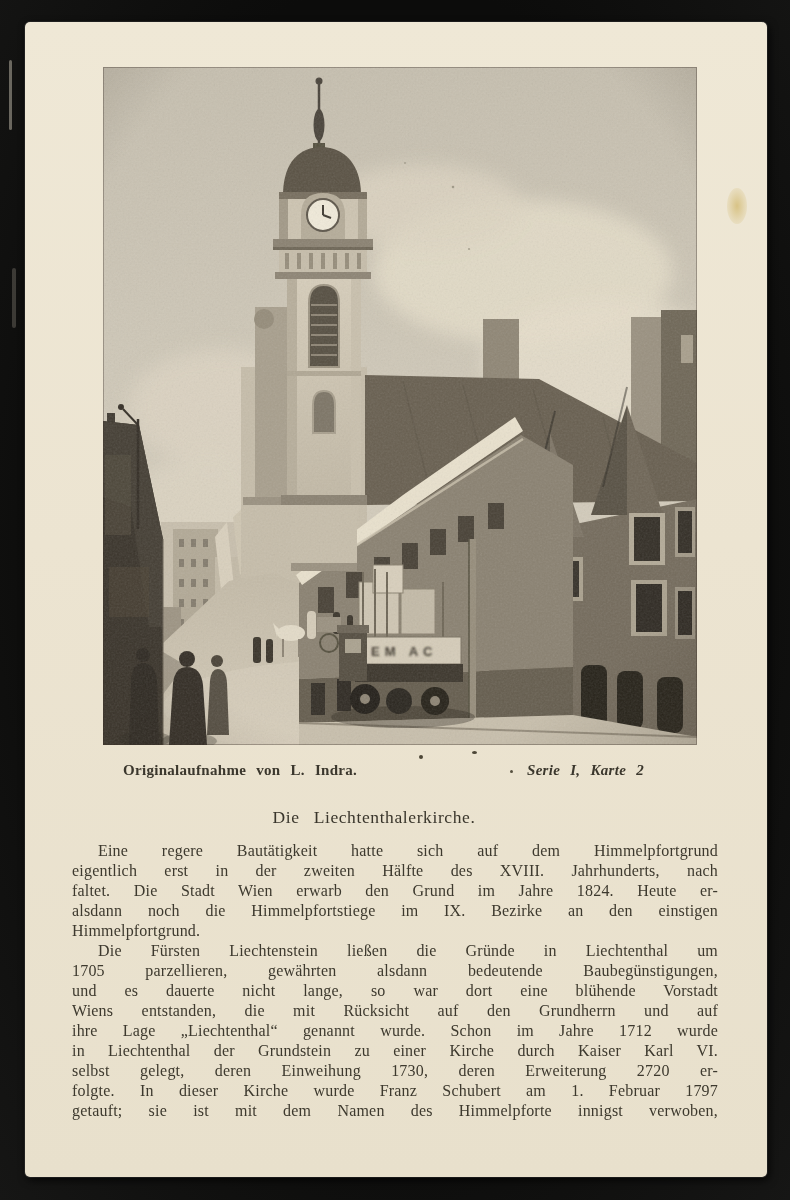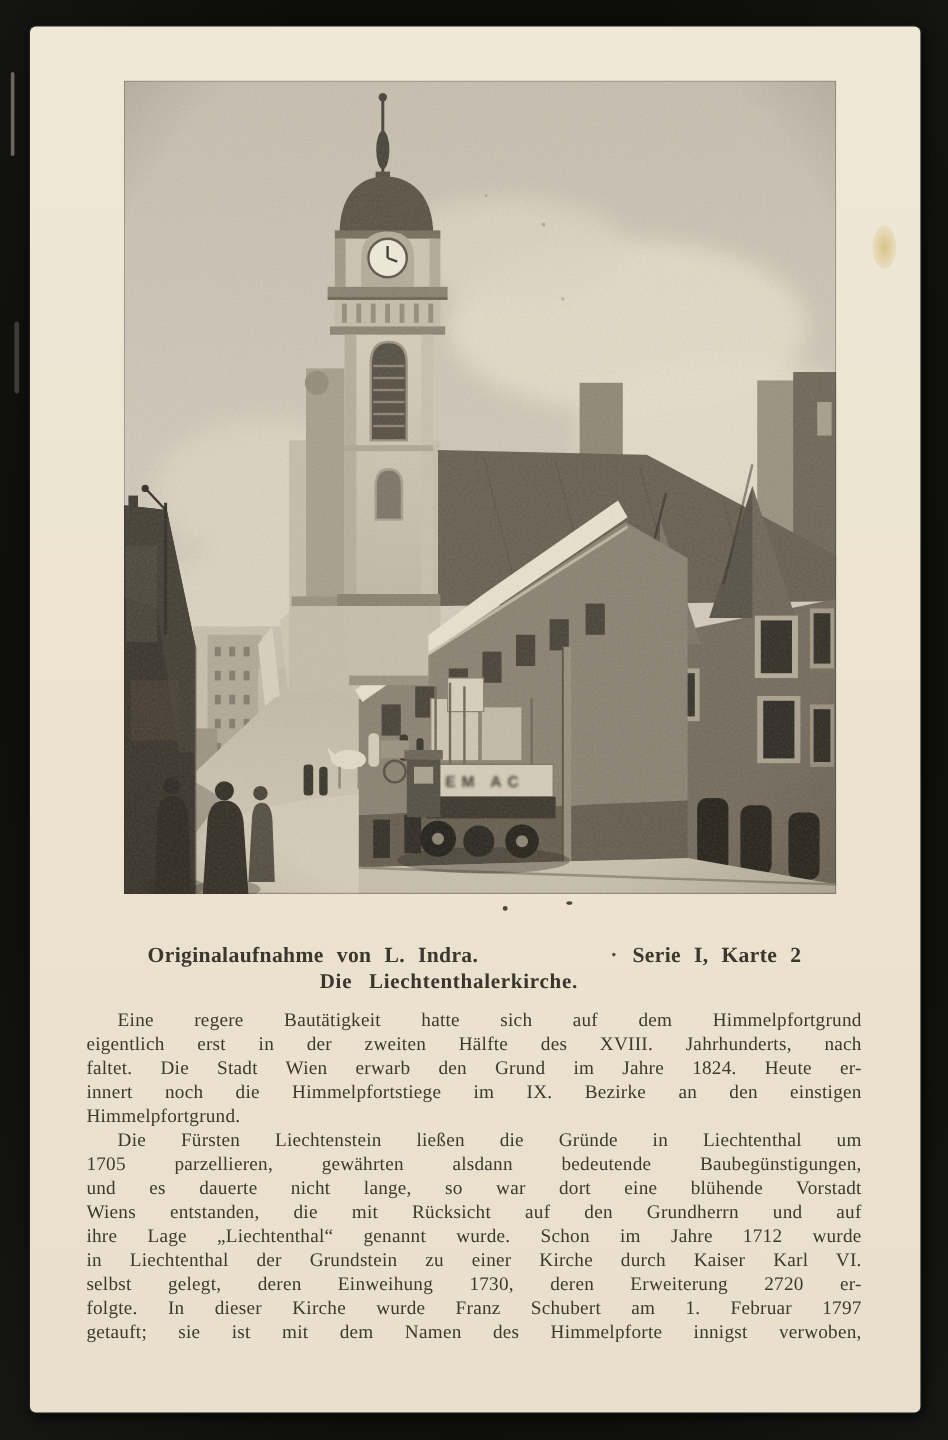--- a/index.html
+++ b/index.html
@@ -14,28 +14,28 @@
     border-radius:5px;
     box-shadow:0 0 0 1px rgba(255,255,255,0.08),2px 3px 9px rgba(0,0,0,0.8);
   }
   .photo-frame{
     position:absolute;left:78px;top:45px;width:594px;height:678px;
     overflow:hidden;
   }
   .photo-frame svg{display:block;width:594px;height:678px;}
   .caption-row{
     position:absolute;left:0;top:740px;width:742px;height:24px;
-    color:#3b372d;font-weight:bold;font-size:18px;letter-spacing:.3px;word-spacing:6px;margin-top:24px;
+    color:#3b372d;font-weight:bold;font-size:15px;letter-spacing:.3px;word-spacing:6px;
   }
   .caption-left{position:absolute;left:98px;top:0;}
-  .caption-right{position:absolute;left:502px;top:0;}
+  .caption-right{position:absolute;left:502px;top:0;font-style:italic;}
   .caption-dot{position:absolute;left:485px;top:8px;width:3px;height:3px;background:#56503f;border-radius:50%;}
   .heading{
     position:absolute;left:0;top:785px;width:686px;text-align:center;
-    color:#39352b;font-weight:bold;font-size:17.5px;letter-spacing:.6px;word-spacing:9px;
+    color:#39352b;font-weight:normal;font-size:17.5px;letter-spacing:.6px;word-spacing:9px;
     text-indent:12px;
   }
   .bodytext{
     position:absolute;left:47px;top:819px;width:646px;
     color:#3d392e;font-weight:normal;font-size:16px;letter-spacing:.2px;
   }
   .bodyline{
     height:20px;line-height:20px;white-space:nowrap;
     text-align:justify;text-align-last:justify;
   }
@@ -342,21 +342,21 @@
       <span class="caption-dot"></span>
       <span class="caption-right">Serie I, Karte 2</span>
     </div>
 
     <div class="heading">Die Liechtenthalerkirche.</div>
 
     <div class="bodytext">
       <div class="bodyline indent">Eine regere Bautätigkeit hatte sich auf dem Himmelpfortgrund</div>
       <div class="bodyline">eigentlich erst in der zweiten Hälfte des XVIII. Jahrhunderts, nach</div>
       <div class="bodyline">faltet. Die Stadt Wien erwarb den Grund im Jahre 1824. Heute er-</div>
-      <div class="bodyline">innert noch die Himmelpfortstiege im IX. Bezirke an den einstigen</div>
+      <div class="bodyline">alsdann noch die Himmelpfortstiege im IX. Bezirke an den einstigen</div>
       <div class="bodyline short">Himmelpfortgrund.</div>
       <div class="bodyline indent">Die Fürsten Liechtenstein ließen die Gründe in Liechtenthal um</div>
       <div class="bodyline">1705 parzellieren, gewährten alsdann bedeutende Baubegünstigungen,</div>
       <div class="bodyline">und es dauerte nicht lange, so war dort eine blühende Vorstadt</div>
       <div class="bodyline">Wiens entstanden, die mit Rücksicht auf den Grundherrn und auf</div>
       <div class="bodyline">ihre Lage „Liechtenthal“ genannt wurde. Schon im Jahre 1712 wurde</div>
       <div class="bodyline">in Liechtenthal der Grundstein zu einer Kirche durch Kaiser Karl VI.</div>
       <div class="bodyline">selbst gelegt, deren Einweihung 1730, deren Erweiterung 2720 er-</div>
       <div class="bodyline">folgte. In dieser Kirche wurde Franz Schubert am 1. Februar 1797</div>
       <div class="bodyline">getauft; sie ist mit dem Namen des Himmelpforte innigst verwoben,</div>

